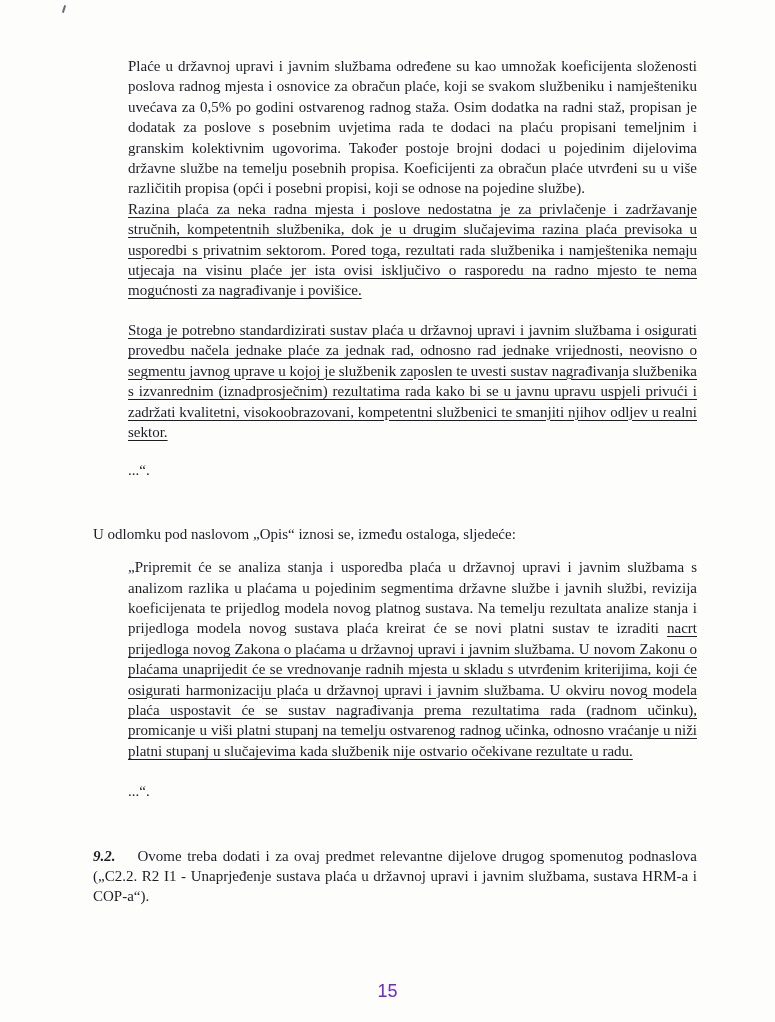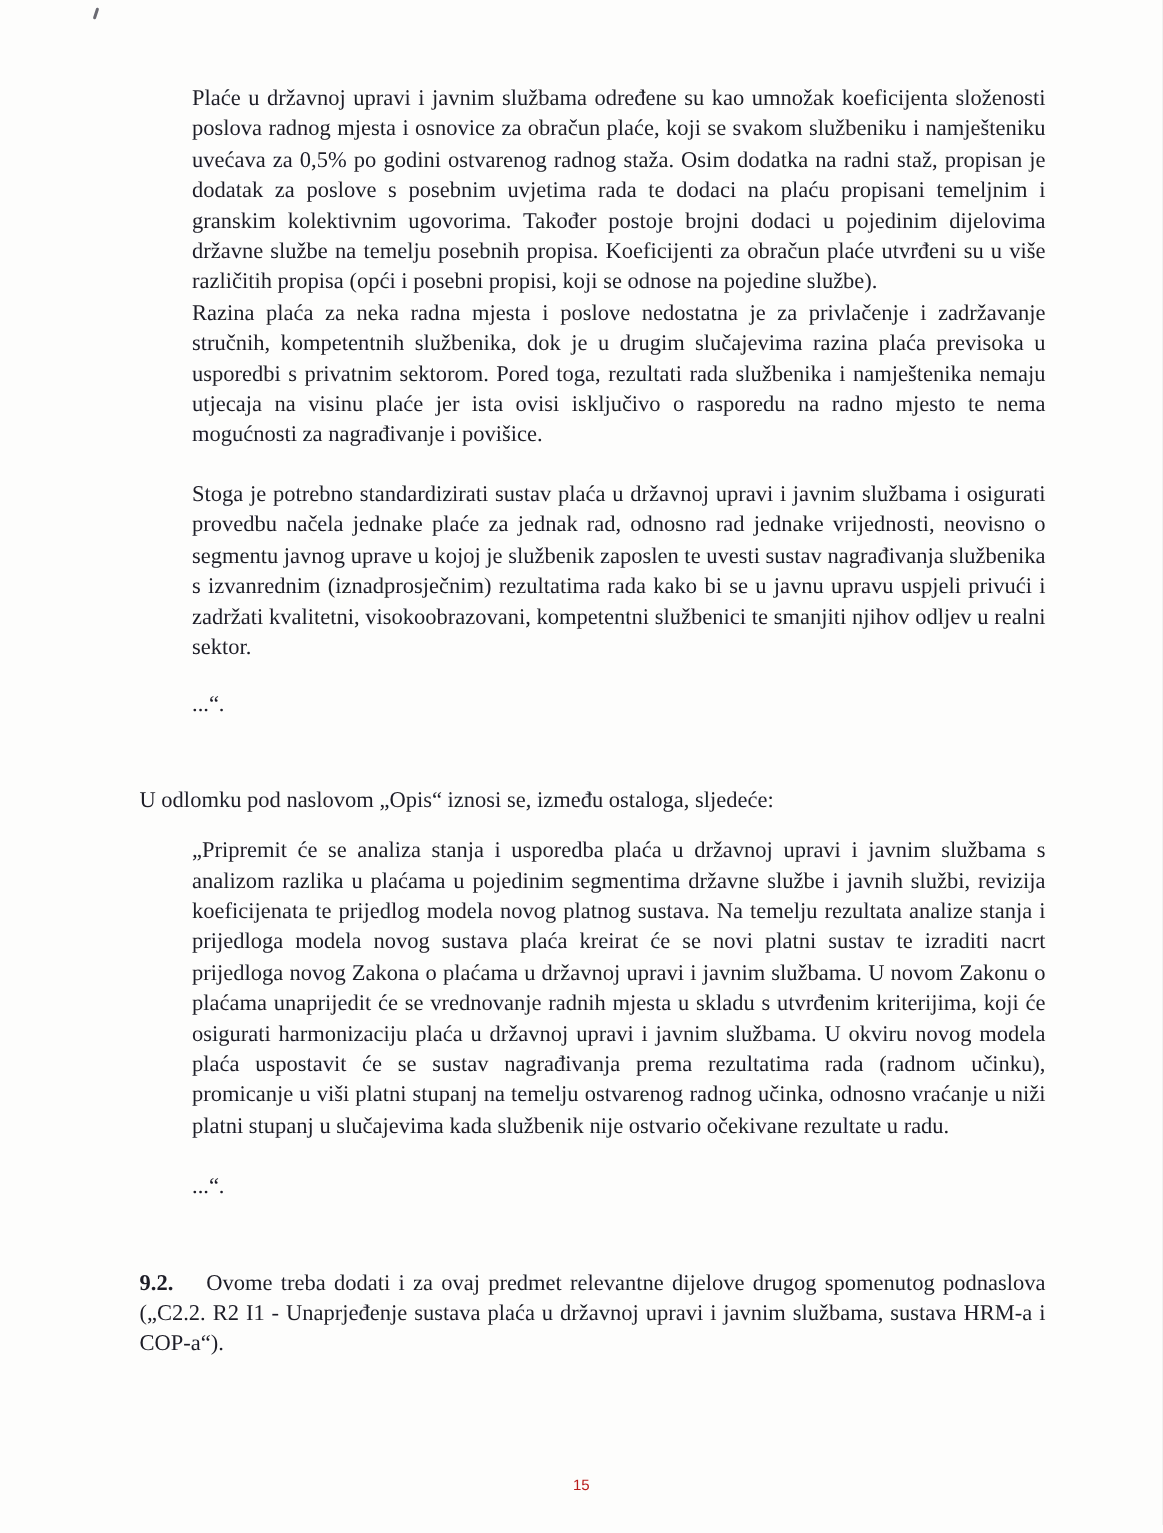--- a/index.html
+++ b/index.html
@@ -22,39 +22,39 @@
     left: 63px;
     top: 5px;
     width: 2px;
     height: 8px;
     background: #6a6a72;
     transform: rotate(18deg);
     border-radius: 1px;
   }
   p { margin: 0; text-align: justify; }
   .indent { margin-left: 35px; }
-  .u { text-decoration-thickness: 1px; text-underline-offset: 3px; margin-top: 32px; }
+  .u { text-decoration: underline; text-decoration-thickness: 1px; text-underline-offset: 3px; margin-top: 32px; }
   .gap-p2   { margin-top: 20px; }
   .gap-p3   { margin-top: 19px; }
   .gap-ell1 { margin-top: 18px; }
   .gap-opis { margin-top: 43px; }
   .gap-quote{ margin-top: 13px; }
   .gap-ell2 { margin-top: 20px; }
   .gap-s92  { margin-top: 44px; }
-  .bold { font-weight: bold; }
+  .bold { font-weight: bold; font-style: italic; }
   .sec-num-spacer { display: inline-block; width: 22px; }
   .page-number {
     position: absolute;
     left: 0;
     right: 0;
     top: 981px;
     text-align: center;
     font-family: "Liberation Sans", sans-serif;
-    font-size: 10px;
-    color: #b91c1c;
+    font-size: 18px;
+    color: #6d28d9;
   }
 </style>
 </head>
 <body>
 
 <div class="page">
 
   <div class="pen-mark"></div>
 
 

